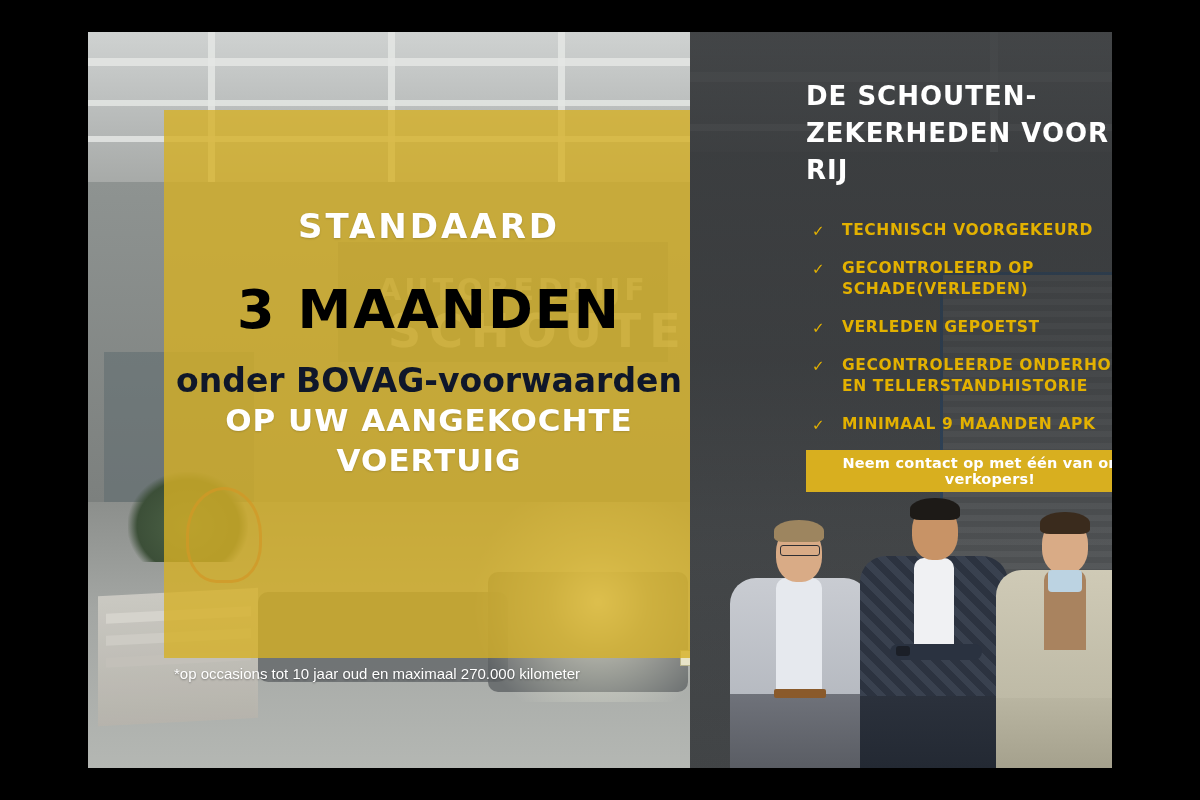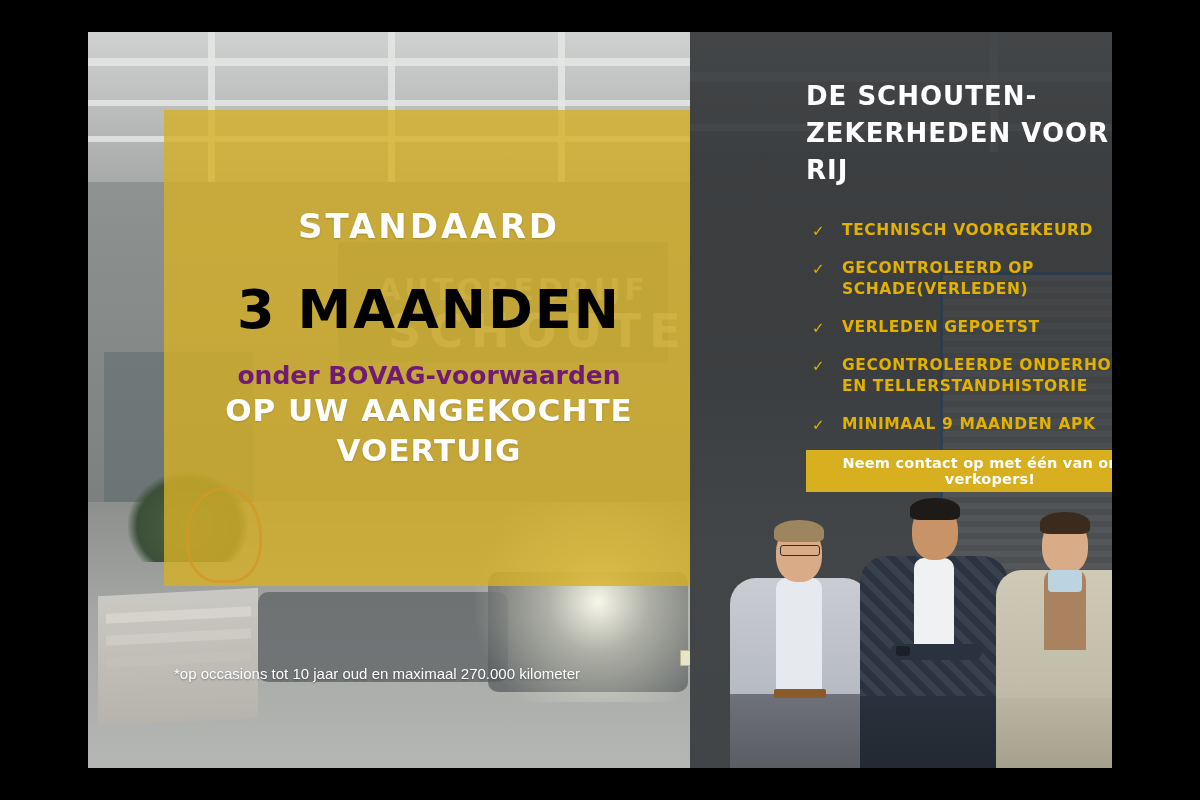--- a/index.html
+++ b/index.html
@@ -133,21 +133,21 @@
     letter-spacing: .5px;
     font-family: "Liberation Sans", sans-serif;
   }
 
   
   .yellow-box {
     position: absolute;
     left: 76px;
     top: 78px;
     width: 530px;
-    height: 476px;
+    height: 548px;
     background: rgba(214, 176, 38, .80);
     z-index: 5;
   }
   .yb-inner {
     position: absolute;
     left: 0; top: 0; right: 0; bottom: 0;
     display: flex;
     flex-direction: column;
     align-items: center;
     justify-content: flex-start;
@@ -167,22 +167,22 @@
     font-size: 54px;
     font-weight: 700;
     letter-spacing: 2px;
     line-height: 1.35;
     text-align: center;
     margin-top: 28px;
     font-family: "DejaVu Sans", sans-serif;
   }
   .yb-big .line2 { display: block; }
   .yb-sub {
-    color: #701a75;
-    font-size: 25px;
+    color: #0f172a;
+    font-size: 33px;
     font-weight: 700;
     margin-top: 14px;
     text-align: center;
     font-family: "DejaVu Sans", sans-serif;
   }
   .yb-white {
     color: #ffffff;
     font-size: 31px;
     font-weight: 700;
     letter-spacing: 1px;

